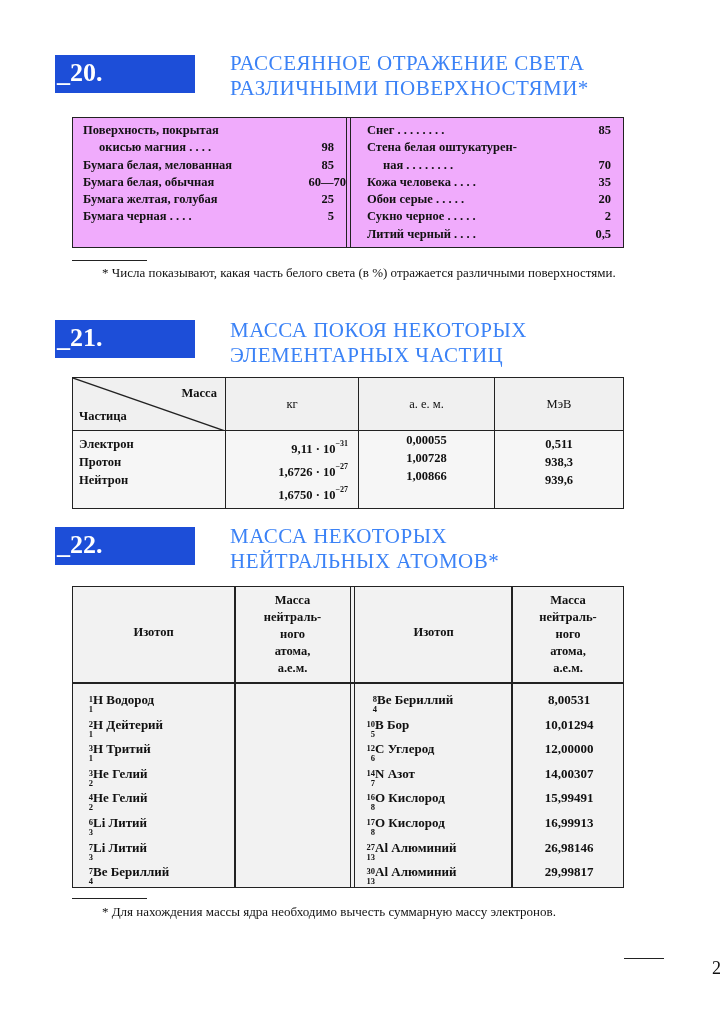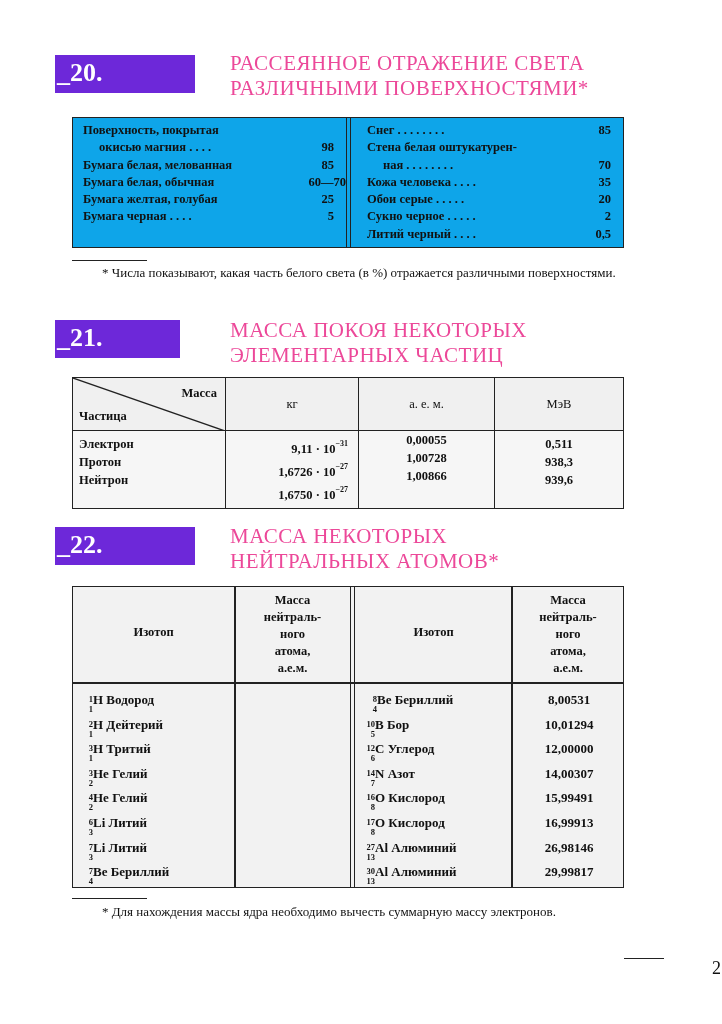--- a/index.html
+++ b/index.html
@@ -1,25 +1,25 @@
 <!DOCTYPE html>
 <html><head>
   <meta charset="utf-8">
   <style>
     html, body { margin: 0; padding: 0; }
     body {
       width: 722px; height: 1024px; position: relative; overflow: hidden;
       background: #ffffff; color: #111;
       font-family: "DejaVu Serif", "Liberation Serif", serif;
     }
-    .blk { position: absolute; background: #6d28d9; color: #fff; }
+    .blk { position: absolute; background: #1d4ed8; color: #fff; }
     .blk span { position: absolute; left: 2px; top: 3px; font-size: 26px; font-weight: bold; font-family: "Liberation Serif", serif; letter-spacing: 0px; }
     .blk span::before { content: "_"; }
-    .title { position: absolute; font-family: "Liberation Serif", serif; font-size: 21px; line-height: 25px; letter-spacing: 0.5px; color: #ec4899; }
-    .box { position: absolute; border: 1.5px solid #222; background: #0ea5e9; box-sizing: border-box; }
+    .title { position: absolute; font-family: "Liberation Serif", serif; font-size: 21px; line-height: 25px; letter-spacing: 0.5px; color: #3b82f6; }
+    .box { position: absolute; border: 1.5px solid #222; background: #f0abfc; box-sizing: border-box; }
     .t1col { position: absolute; top: 4px; font-size: 12.5px; line-height: 17.3px; font-family: "Liberation Serif", serif; font-weight: bold; }
     .row { position: relative; height: 17.3px; white-space: nowrap; }
     .row .lbl { position: absolute; left: 0; }
     .row .val { position: absolute; right: 0; }
     .row.indent .lbl { left: 16px; }
     .dbl { position: absolute; top: 0; bottom: 0; width: 3px; border-left: 1.5px solid #222; border-right: 1.5px solid #222; }
     .foot { position: absolute; font-family: "Liberation Serif", serif; font-size: 13px; line-height: 17px; color: #111; }
     .footline { position: absolute; height: 1px; background: #222; }
     table { border-collapse: collapse; position: absolute; font-family: "Liberation Serif", serif; font-size: 12.5px; font-weight: bold; }
     td, th { border: 1.5px solid #222; padding: 0; }
@@ -96,21 +96,21 @@
     <div class="row">
         <span class="lbl">Литий черный  .  .  .  .</span>
         <span class="val">0,5</span>
       </div>
   </div>
 </div>
 
 <div class="footline" style="left:72px;top:260px;width:75px;"></div>
 <div class="foot" style="left:76px;top:264px;width:552px;text-indent:26px;text-align:justify;">* Числа показывают, какая часть белого света (в %) отражается различными поверхностями.</div>
 
-<div class="blk" style="left:55px;top:320px;width:125px;height:38px;">
+<div class="blk" style="left:55px;top:320px;width:140px;height:38px;">
   <span>21.</span>
 </div>
 <div class="title" style="left:230px;top:318px;">
   <div>МАССА ПОКОЯ НЕКОТОРЫХ</div>
   <div>ЭЛЕМЕНТАРНЫХ ЧАСТИЦ</div>
 </div>
 
 <table style="left:72px;top:377px;width:552px;">
   <tbody>
       <tr style="height:53px;background:#f0f0f0;">

